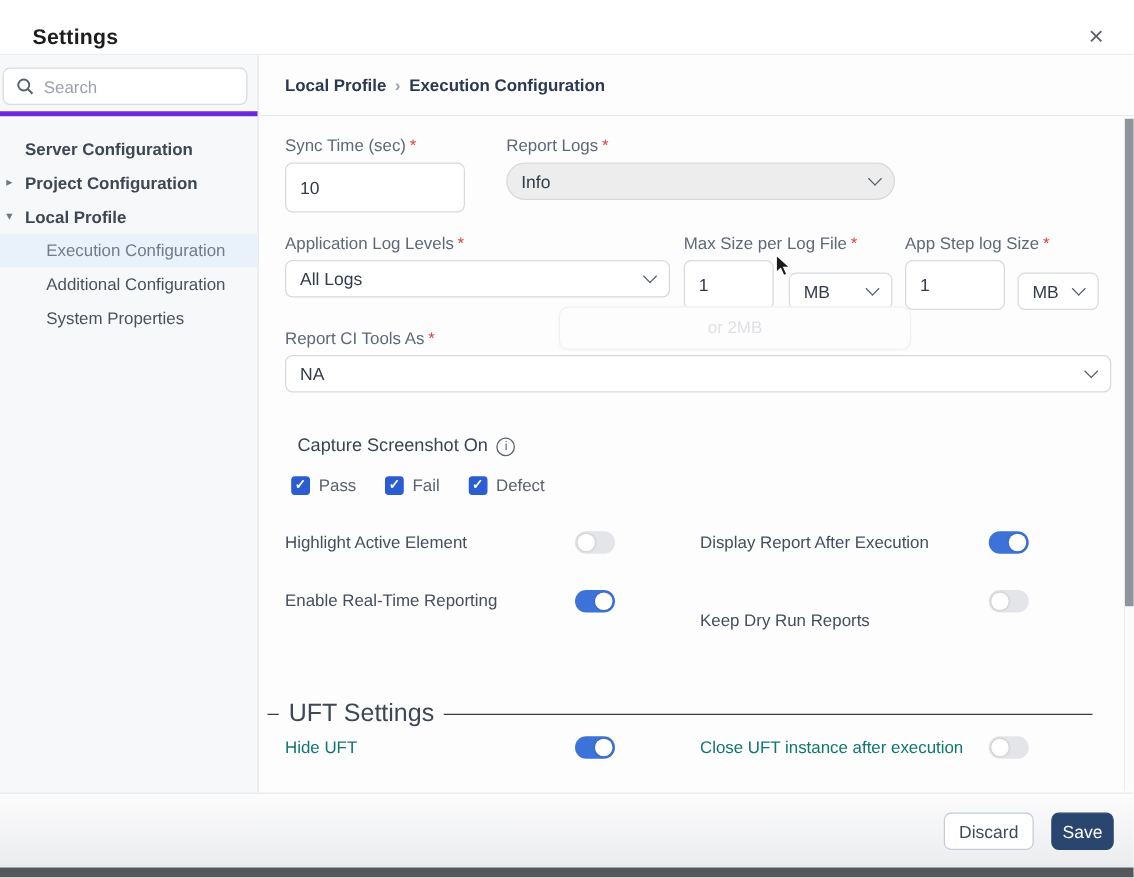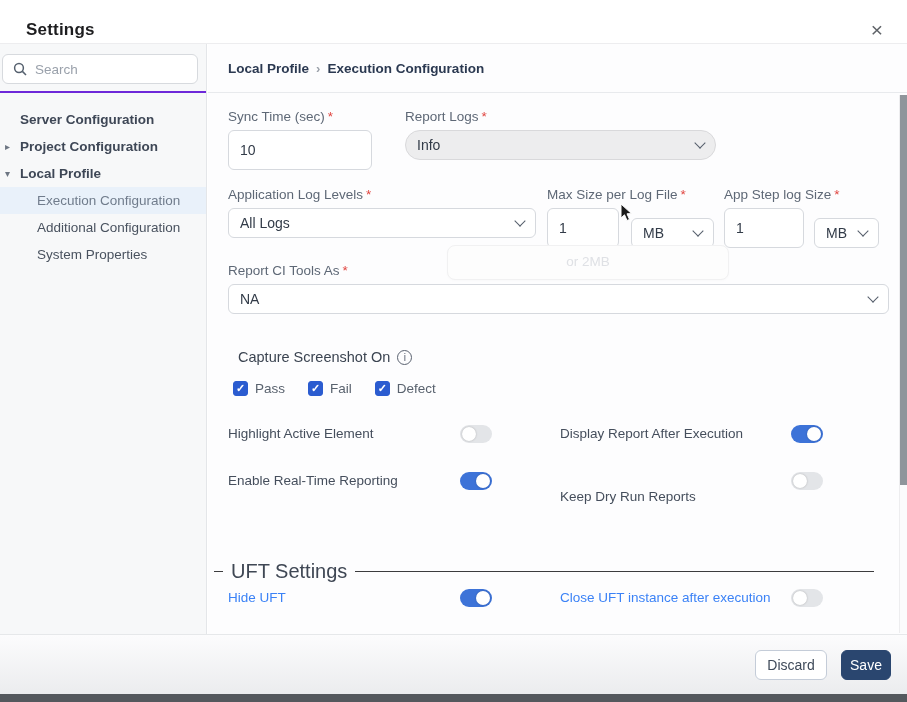--- a/index.html
+++ b/index.html
@@ -11,21 +11,21 @@
   
   .titlebar { position:absolute; left:0; top:0; width:907px; height:44px; background:#fff;
     border-bottom:1px solid #ededef; display:flex; align-items:center; justify-content:space-between;
     padding:16px 24px 0 26px; }
   .title { font-size:17px; font-weight:bold; color:#1d1d1f; letter-spacing:.2px; }
   .close-btn { font-size:21px; color:#5f6368; cursor:pointer; line-height:1; }
 
   
   .sidebar { position:absolute; left:0; top:44px; width:207px; height:590px; background:#f7f8f9;
     border-right:1px solid #e4e6e9; }
-  .search-wrap { height:49px; border-bottom:2px solid #6d28d9; padding:10px 8px 0 2px; }
+  .search-wrap { height:49px; border-bottom:4px solid #6d28d9; padding:10px 8px 0 2px; }
   .search-box { height:30px; background:#fff; border:1px solid #d7dade; border-radius:6px;
     display:flex; align-items:center; padding:0 10px; gap:8px; }
   .search-box input { border:none; outline:none; width:100%; font-size:13.5px; color:#3c4654;
     font-family:"Liberation Sans",sans-serif; background:transparent; }
   .search-box input::placeholder { color:#9aa1ab; }
   .search-icon svg { display:block; }
 
   .tree { padding-top:13px; }
   .tree-item { position:relative; height:27px; line-height:27px; font-size:13.5px; color:#3e4756;
     cursor:pointer; white-space:nowrap; }
@@ -73,21 +73,21 @@
   .cb-row { position:absolute; left:25px; top:288px; display:flex; gap:23px; }
   .cb-item { display:flex; align-items:center; gap:7px; cursor:pointer; }
   .checkbox { width:15px; height:15px; border:1px solid #b9bfc8; border-radius:3px; background:#fff;
     display:flex; align-items:center; justify-content:center; }
   .checkbox.checked { background:#2b5cd0; border-color:#2b5cd0; }
   .checkbox .check-icon { display:none; color:#fff; font-size:11px; font-weight:bold; line-height:1; }
   .checkbox.checked .check-icon { display:block; }
   .cb-label { font-size:13.5px; color:#59626e; }
 
   .trow-label { position:absolute; font-size:13.5px; color:#454e5c; white-space:nowrap; }
-  .trow-label.muted { color:#3b82f6; }
+  .trow-label.muted { color:#0f766e; }
   .toggle { position:absolute; width:32px; height:18px; border-radius:9px; background:#e3e5e8;
     cursor:pointer; transition:none; }
   .toggle .knob { position:absolute; top:2px; left:2px; width:14px; height:14px; border-radius:50%;
     background:#fff; box-shadow:0 0 2px rgba(0,0,0,.25); }
   .toggle.on { background:#3d73d8; }
   .toggle.on .knob { left:16px; }
 
   .uft-divider { position:absolute; left:6px; top:467px; width:660px; display:flex;
     align-items:center; gap:8px; }
   .uft-divider .line-s { width:9px; height:0; border-top:1.3px solid #3c3c3e; }

